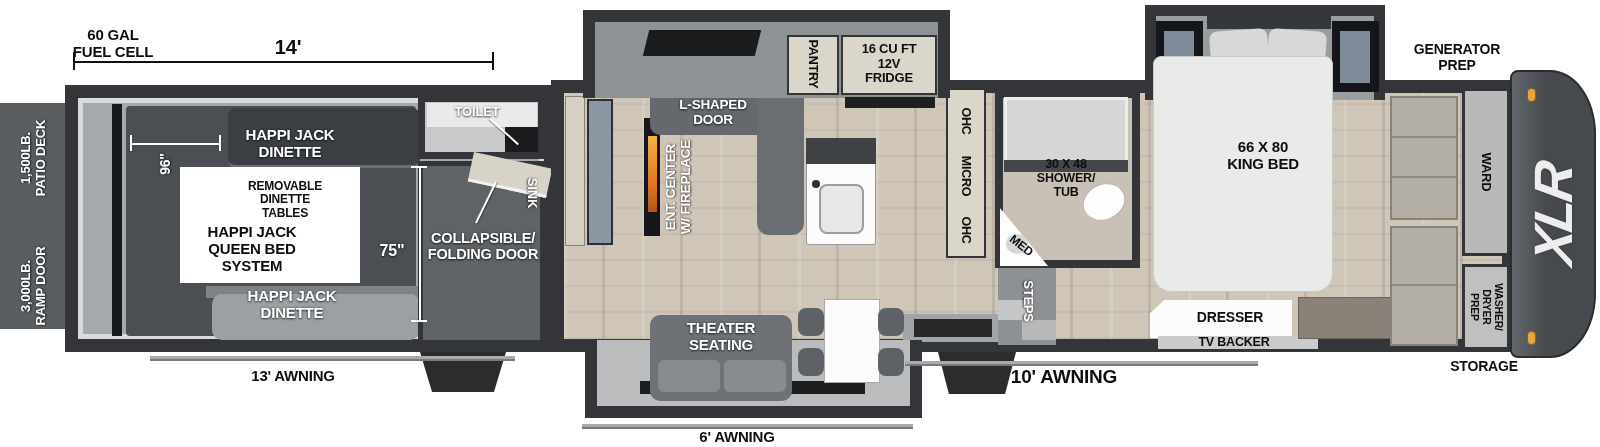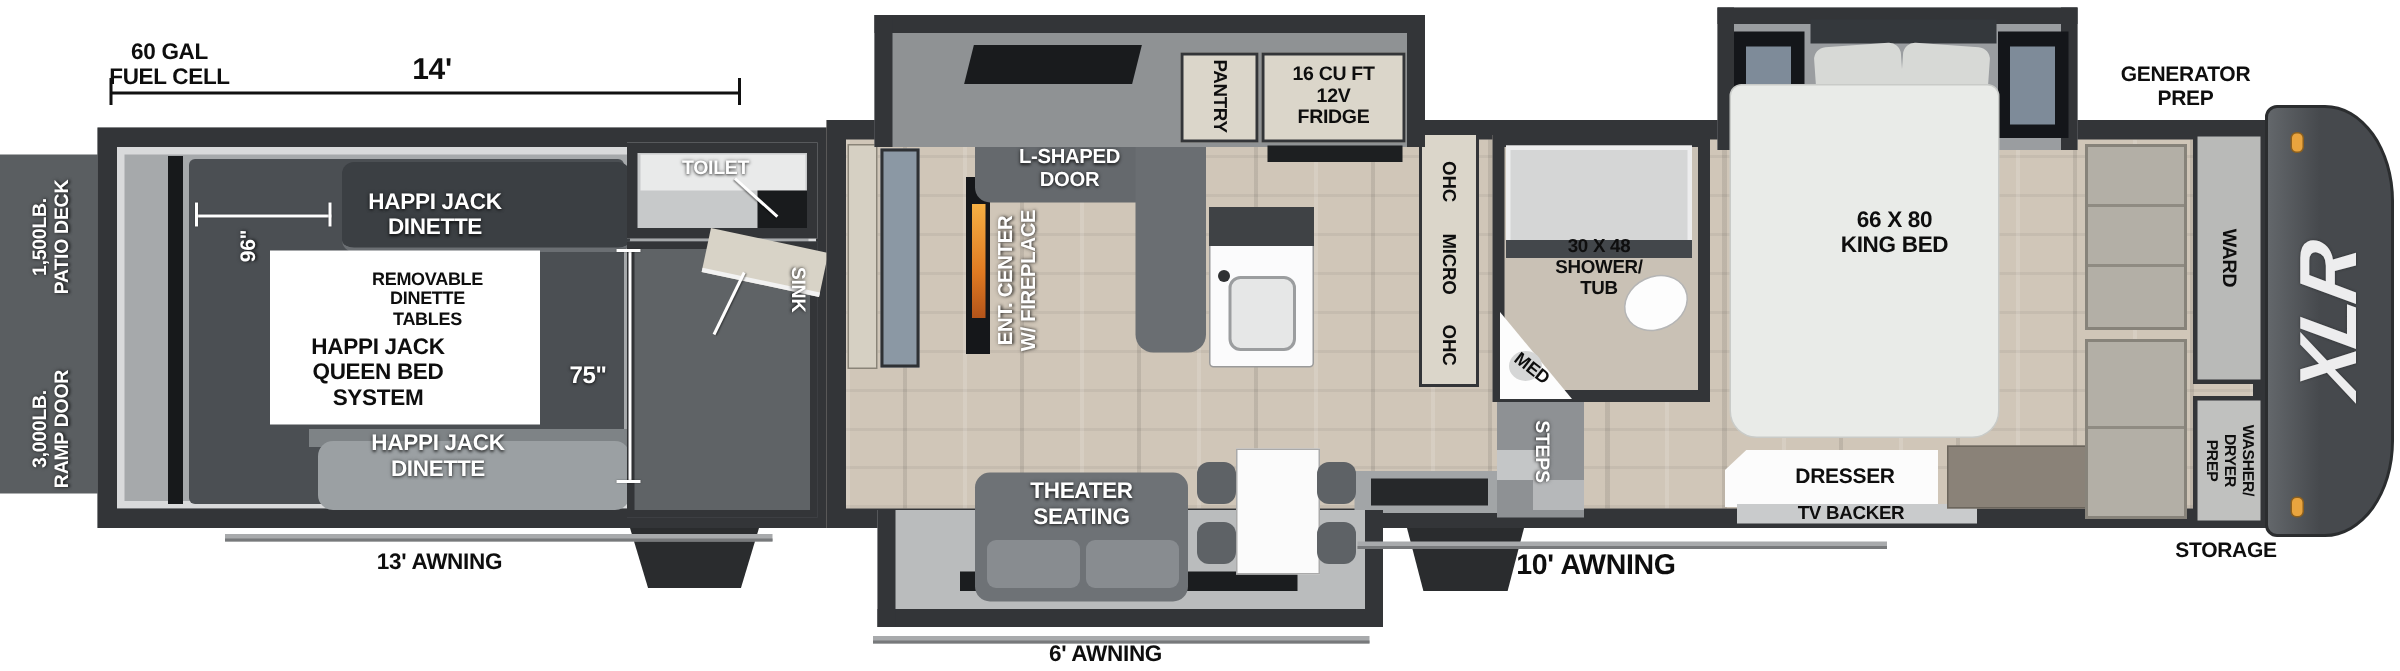--- a/index.html
+++ b/index.html
@@ -67,20 +67,22 @@
 
   <div style="left:418px;top:95px;width:127px;height:64px;border:7px solid #333538;background:#c7c9ca;"></div>
   <div style="left:427px;top:103px;width:110px;height:24px;background:#e9eaea;"></div>
   <div style="left:505px;top:127px;width:33px;height:25px;background:#191b1d;"></div>
   <div class="lbl w" style="left:477px;top:112px;font-size:13px;">TOILET</div>
   <div class="ptr" style="left:490px;top:118px;width:38px;transform:rotate(42deg);"></div>
 
   <div style="left:418px;top:161px;width:127px;height:184px;border:5px solid #333538;background:#5f6366;"></div>
   <div style="left:470px;top:160px;width:80px;height:30px;background:#d8d3c7;border-bottom:3px solid #f2f2f2;transform:rotate(12deg);"></div>
   <div class="lbl w rcw" style="left:532px;top:193px;font-size:13px;">SINK</div>
+  <div class="lbl w" style="left:483px;top:246px;font-size:14.5px;">COLLAPSIBLE/
+FOLDING DOOR</div>
   <div class="ptr" style="left:476px;top:222px;width:46px;transform:rotate(-64deg);"></div>
 
   <div style="left:419px;top:167px;width:2px;height:155px;" class="tickw"></div>
   <div style="left:411px;top:166px;width:16px;height:2px;" class="tickw"></div>
   <div style="left:411px;top:320px;width:16px;height:2px;" class="tickw"></div>
   <div class="lbl w" style="left:392px;top:251px;font-size:16px;">75"</div>
 
   <div style="left:420px;top:352px;width:86px;height:40px;background:#2a2c2e;clip-path:polygon(0 0,100% 0,86% 100%,14% 100%);"></div>
   <div style="left:150px;top:356px;width:365px;height:5px;background:#a8aaac;border-bottom:2px solid #77797b;"></div>
   <div class="lbl b" style="left:293px;top:376px;font-size:15px;">13' AWNING</div>

